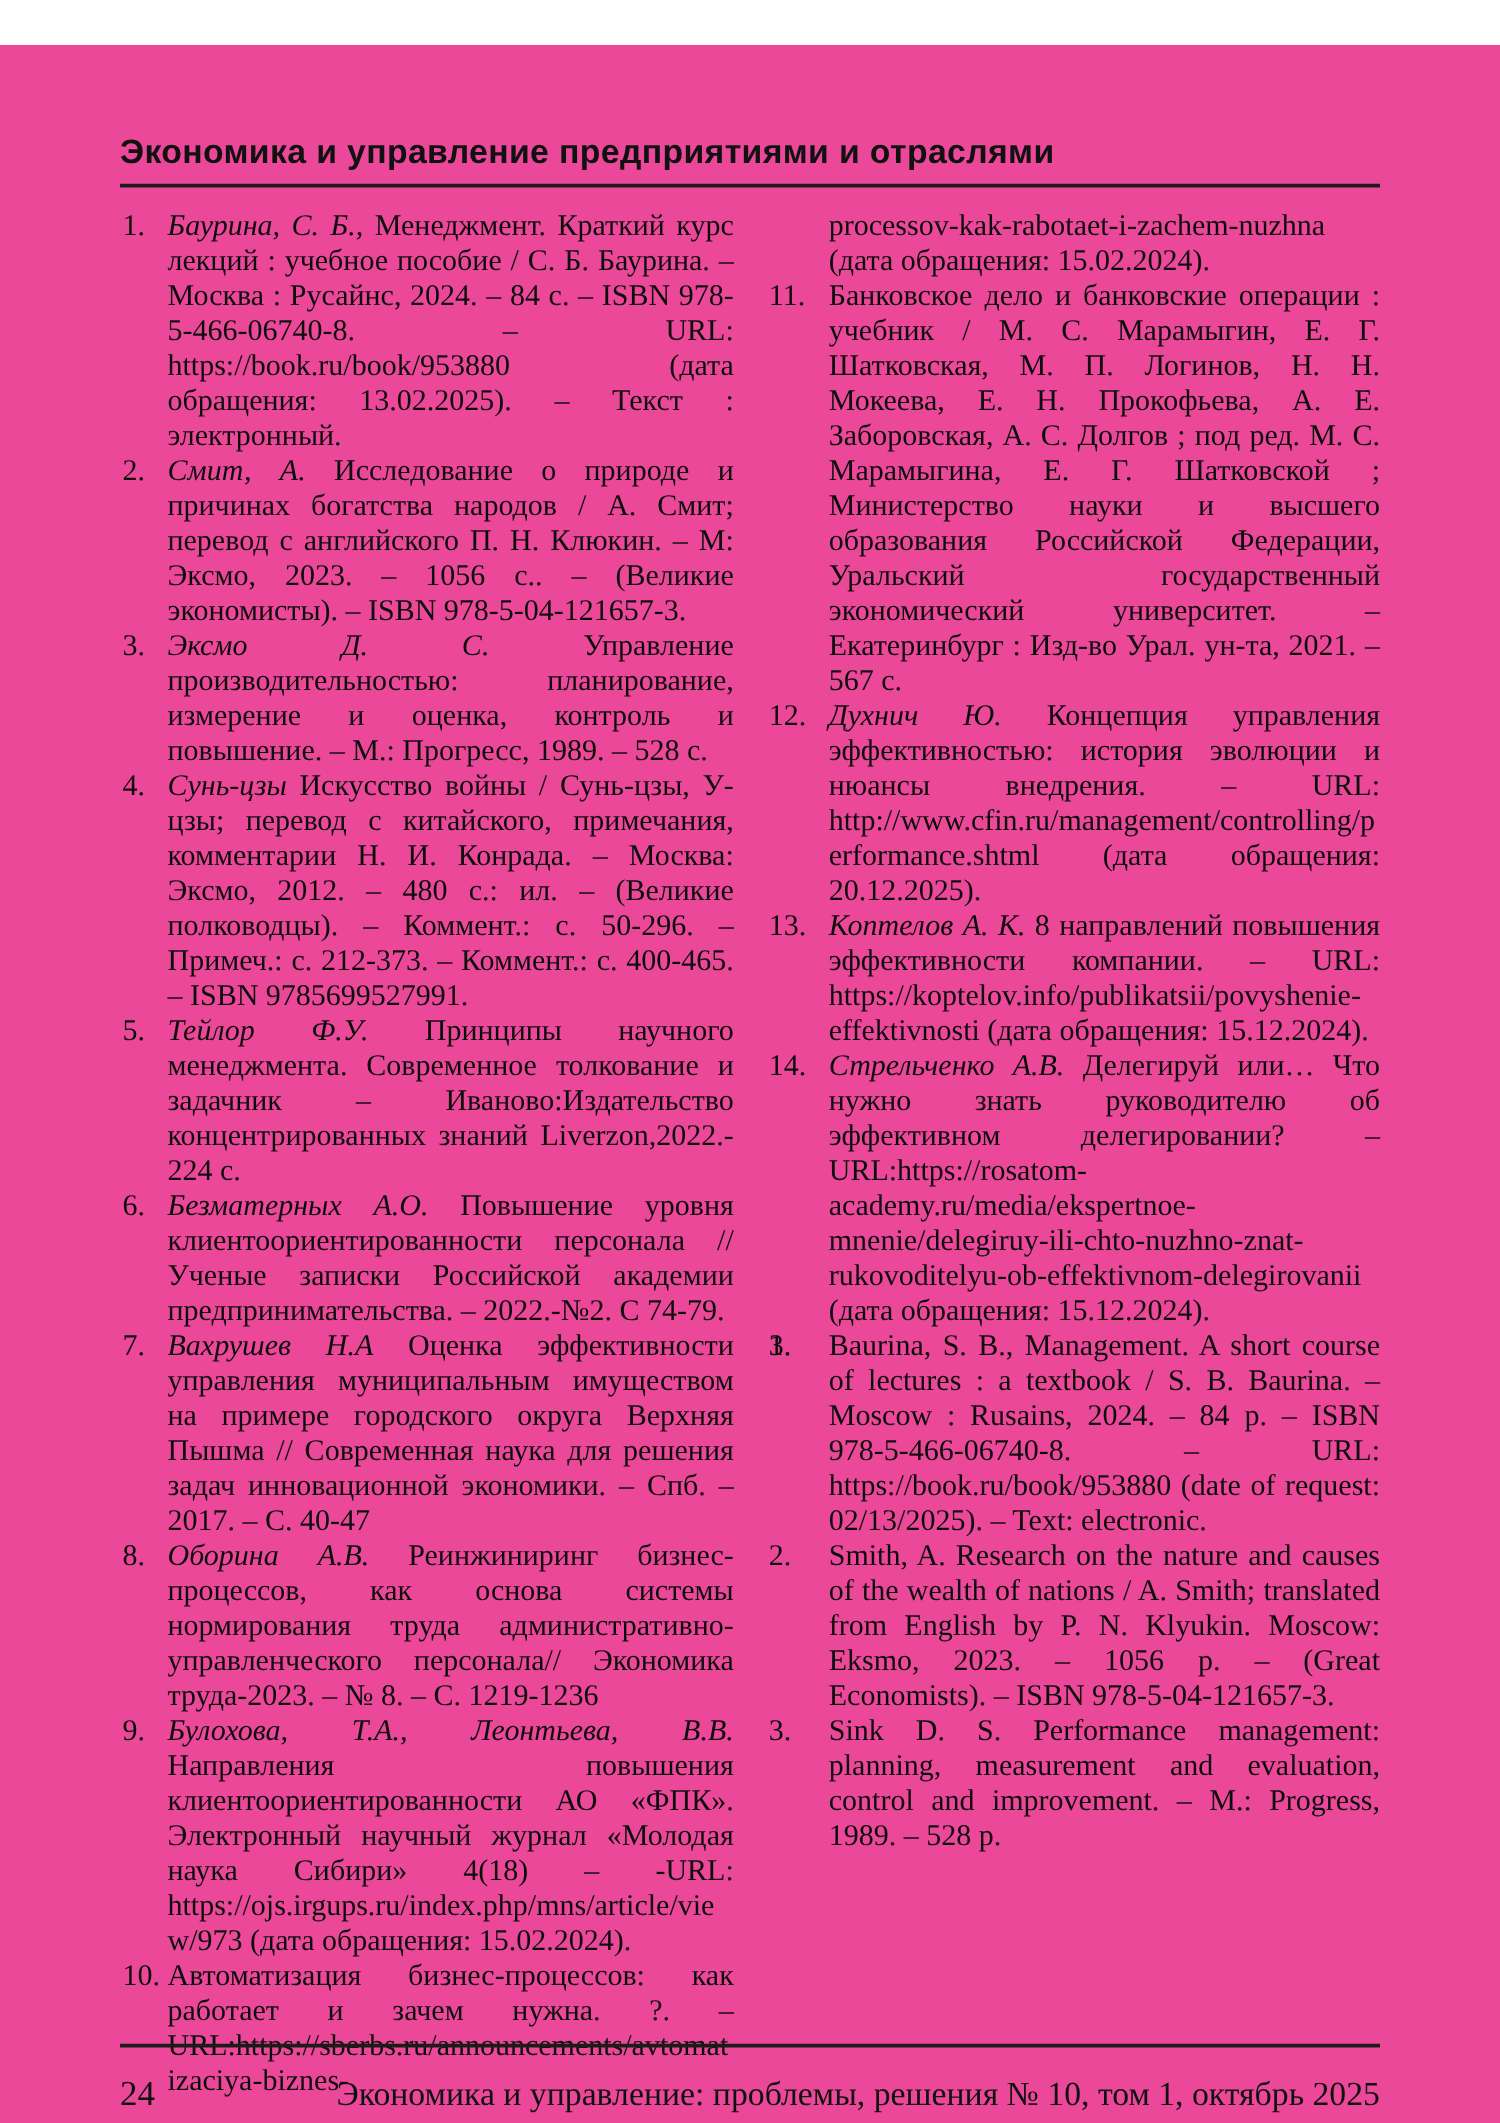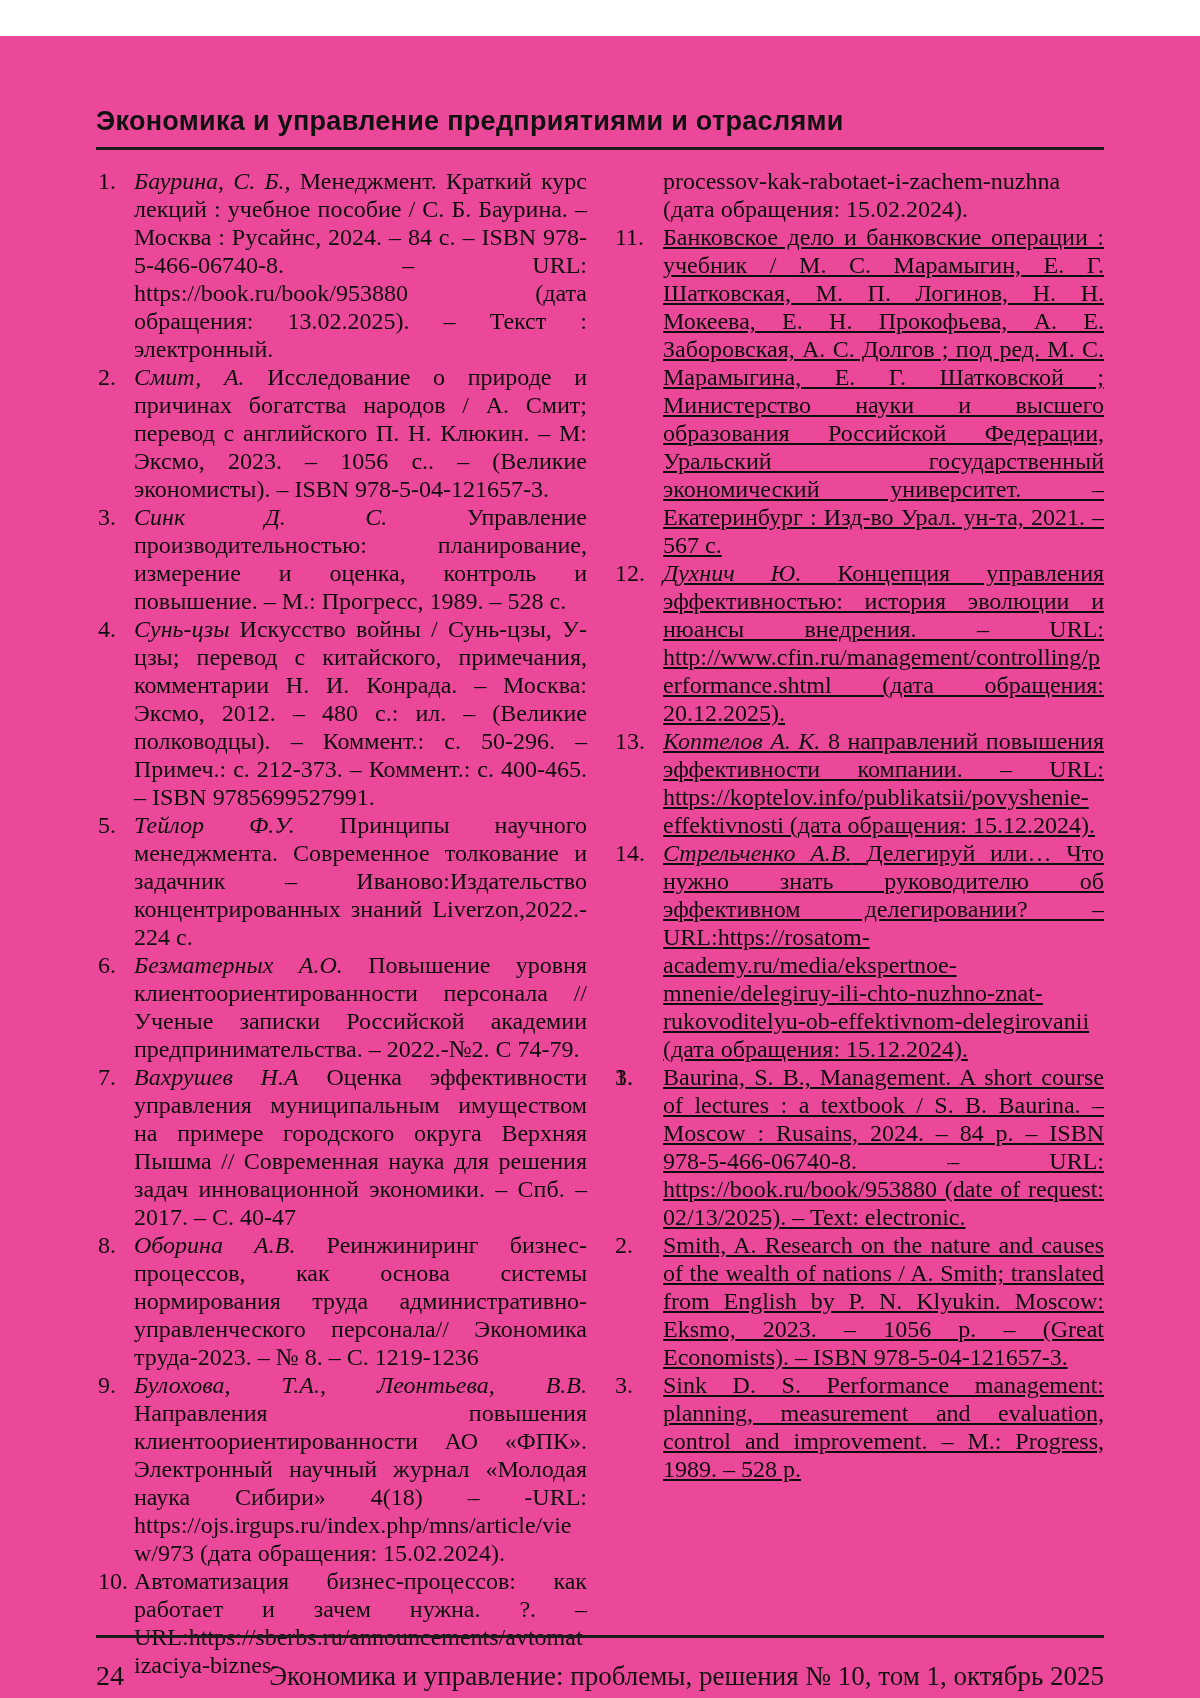--- a/index.html
+++ b/index.html
@@ -61,21 +61,21 @@
   }
   .col-heading.spaced {
     margin: 28px 0 28px 0;
   }
   .ref-item {
     position: relative;
     margin: 0;
     overflow-wrap: break-word;
   }
   .col-left .ref-item { padding-left: 38px; }
-  .col-right .ref-item { padding-left: 50px; text-decoration: underline; }
+  .col-right .ref-item { padding-left: 50px; }
   .ref-item .num {
     position: absolute;
     left: 2px;
     top: 0;
   }
   .author { font-style: italic; }
   .continuation {
     margin: 0;
     padding-left: 50px;
     overflow-wrap: break-word;
@@ -110,21 +110,21 @@
 
   <div class="running-head">Экономика и управление предприятиями и отраслями</div>
   <div class="head-rule"></div>
 
   <main class="columns">
 
     <section class="col col-left">
       <div id="left-items">
           <div class="ref-item"><span class="num">1.</span><span class="author">Баурина, С. Б.,</span> <span class="text">Менеджмент. Краткий курс лекций : учебное пособие / С. Б. Баурина. – Москва : Русайнс, 2024. – 84 с. – ISBN 978-5-466-06740-8. – URL: https://book.ru/book/953880 (дата обращения: 13.02.2025). – Текст : электронный.</span></div>
           <div class="ref-item"><span class="num">2.</span><span class="author">Смит, А.</span> <span class="text">Исследование о природе и причинах богатства народов / А. Смит; перевод с английского П. Н. Клюкин. – М: Эксмо, 2023. – 1056 с.. – (Великие экономисты). – ISBN 978-5-04-121657-3.</span></div>
-          <div class="ref-item"><span class="num">3.</span><span class="author">Синк Д. С.</span> <span class="text">Управление производительностью: планирование, измерение и оценка, контроль и повышение. – М.: Прогресс, 1989. – 528 с.</span></div>
+          <div class="ref-item"><span class="num">3.</span><span class="author">Эксмо Д. С.</span> <span class="text">Управление производительностью: планирование, измерение и оценка, контроль и повышение. – М.: Прогресс, 1989. – 528 с.</span></div>
           <div class="ref-item"><span class="num">4.</span><span class="author">Сунь-цзы</span> <span class="text">Искусство войны / Сунь-цзы, У-цзы; перевод с китайского, примечания, комментарии Н. И. Конрада. – Москва: Эксмо, 2012. – 480 с.: ил. – (Великие полководцы). – Коммент.: с. 50-296. – Примеч.: с. 212-373. – Коммент.: с. 400-465. – ISBN 9785699527991.</span></div>
           <div class="ref-item"><span class="num">5.</span><span class="author">Тейлор Ф.У.</span> <span class="text">Принципы научного менеджмента. Современное толкование и задачник – Иваново:Издательство концентрированных знаний Liverzon,2022.- 224 с.</span></div>
           <div class="ref-item"><span class="num">6.</span><span class="author">Безматерных А.О.</span> <span class="text">Повышение уровня клиентоориентированности персонала //Ученые записки Российской академии предпринимательства. – 2022.-№2. С 74-79.</span></div>
           <div class="ref-item"><span class="num">7.</span><span class="author">Вахрушев Н.А</span> <span class="text">Оценка эффективности управления муниципальным имуществом на примере городского округа Верхняя Пышма // Современная наука для решения задач инновационной экономики. – Спб. – 2017. – С. 40-47</span></div>
           <div class="ref-item"><span class="num">8.</span><span class="author">Оборина А.В.</span> <span class="text">Реинжиниринг бизнес-процессов, как основа системы нормирования труда административно-управленческого персонала// Экономика труда-2023. – № 8. – С. 1219-1236</span></div>
           <div class="ref-item"><span class="num">9.</span><span class="author">Булохова, Т.А., Леонтьева, В.В.</span> <span class="text">Направления повышения клиентоориентированности АО «ФПК». Электронный научный журнал «Молодая наука Сибири» 4(18) – -URL: https://ojs.irgups.ru/index.php/mns/article/view/973 (дата обращения: 15.02.2024).</span></div>
           <div class="ref-item"><span class="num">10.</span><span class="text">Автоматизация бизнес-процессов: как работает и зачем нужна. ?. – URL:https://sberbs.ru/announcements/avtomatizaciya-biznes-</span></div>
         </div>
     </section>
 

